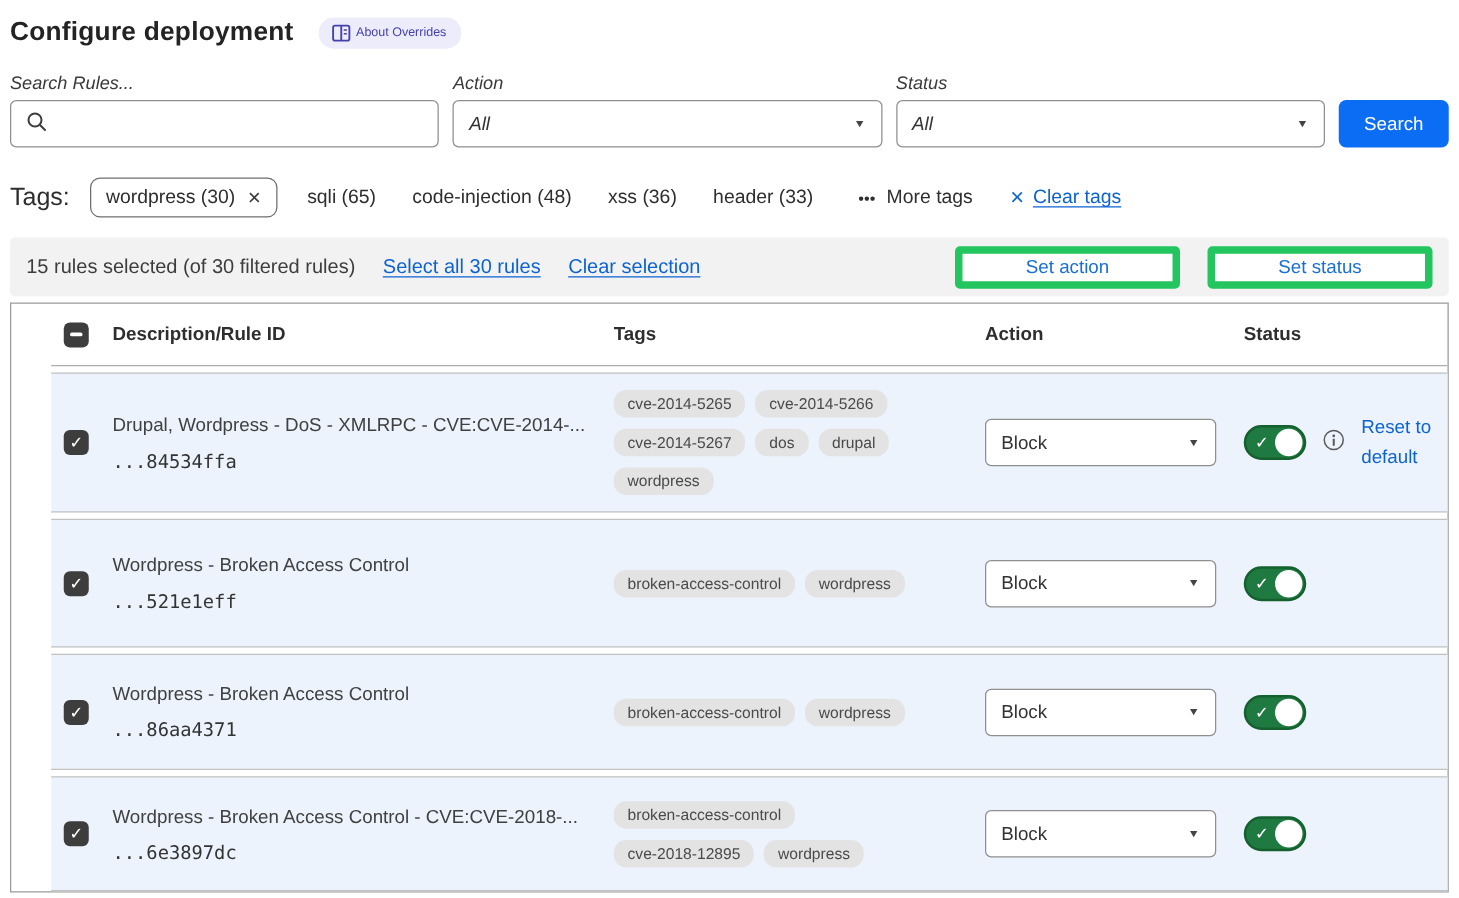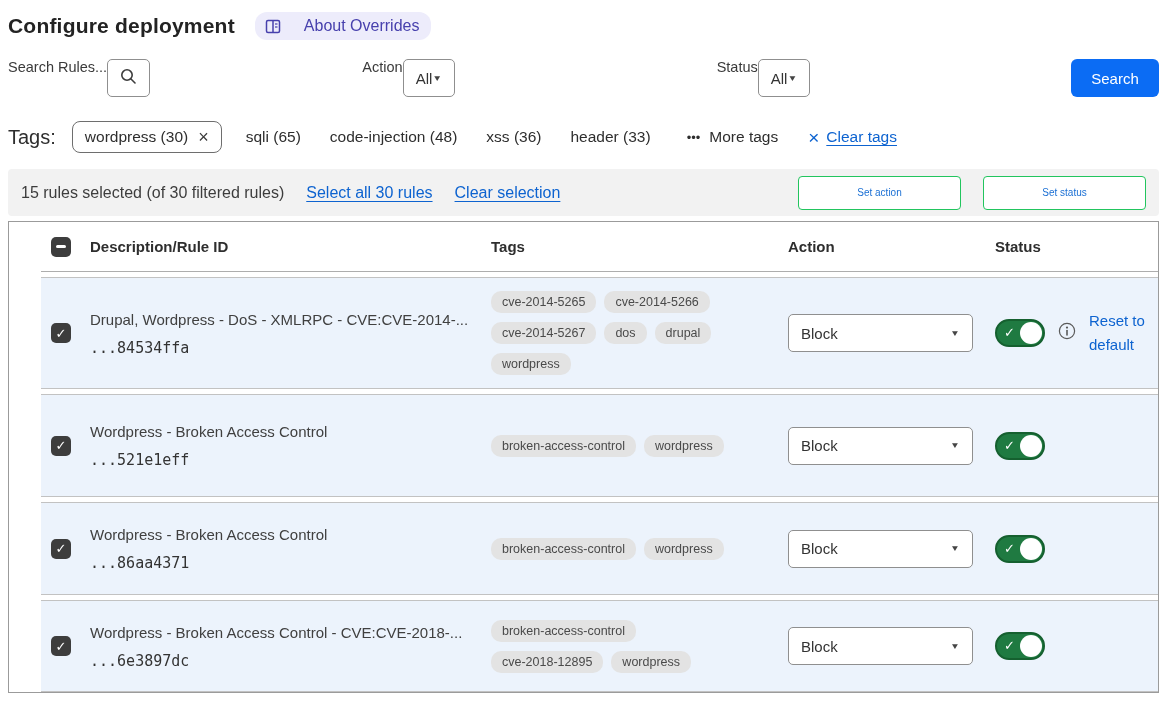--- a/index.html
+++ b/index.html
@@ -3,27 +3,27 @@
 <meta charset="utf-8">
 <style>
   * { margin:0; padding:0; box-sizing:border-box; }
   html,body { width:1167px; height:718px; overflow:hidden; background:#fff;
     font-family:"Liberation Sans","DejaVu Sans",sans-serif; color:#333; }
   .page { padding:10px 8px 0 8px; }
 
   
   .title-row { display:flex; align-items:center; gap:20px; height:32px; }
   .page-title { font-size:21px; font-weight:700; color:#232323; letter-spacing:.2px; }
-  .badge { display:inline-flex; align-items:center; gap:23px; background:#edecfb; color:#4740ad;
-    font-size:16px; padding:5px 12px 5px 10px; border-radius:12px; cursor:pointer; }
+  .badge { display:inline-flex; align-items:center; gap:4px; background:#edecfb; color:#4740ad;
+    font-size:10px; padding:5px 12px 5px 10px; border-radius:12px; cursor:pointer; }
   .badge svg { display:block; }
 
   
   .filters { display:flex; gap:11px; margin-top:17px; align-items:flex-end; }
-  .fgroup { flex:1 1 0; display:flex; flex-direction:row; }
+  .fgroup { flex:1 1 0; display:flex; flex-direction:column;font-style:italic; }
   .flabel { font-size:14.5px; color:#3a3a3a; margin-bottom:5px; }
   .control { height:38px; border:1px solid #8f8f8f; border-radius:5px; background:#fff;
     display:flex; align-items:center; padding:0 12px; font-size:15px; color:#333; }
   .search-box { gap:8px; cursor:text; }
   .selectbox { justify-content:space-between; cursor:pointer; }
   .caret { font-size:10px; color:#444; transform:scaleY(.85); }
   .search-btn { flex:0 0 88px; height:38px; background:#0b6cf4; color:#fff; border:none;
     border-radius:6px; font-size:15px; font-family:inherit; cursor:pointer; }
 
   
@@ -38,22 +38,22 @@
   .clear-tags { display:inline-flex; align-items:center; gap:7px; color:#0d63d0; cursor:pointer; }
   .clear-tags .xmark { color:#0d63d0; font-size:19px; }
   .underl { text-decoration:underline; text-underline-offset:3px; }
 
   
   .selbar { margin-top:14px; height:47px; background:#f2f2f2; border-radius:4px;
     display:flex; align-items:center; padding:0 13px; gap:22px; }
   .sel-summary { font-size:16px; color:#3d3d3d; }
   .blink { color:#0d63d0; font-size:16px; text-decoration:underline; text-underline-offset:3px; cursor:pointer; }
   .sel-spacer { flex:1; }
-  .outline-btn { width:163px; height:34px; background:#fff; border:1px solid #22c55e; border-radius:4px;
-    color:#1a6fd4; font-size:10px; font-family:inherit; cursor:pointer; }
+  .outline-btn { width:180px; height:34px; background:#fff; border:6px solid #22c55e; border-radius:4px;
+    color:#1a6fd4; font-size:15px; font-family:inherit; cursor:pointer; }
 
   
   .rtable { margin-top:5px; border:1px solid #9b9b9b; background:#fff;padding-left:32px; }
   .grid { display:grid; grid-template-columns:49px 401px 297px 207px 1fr; align-items:center; }
   .thead { height:50px; border-bottom:1px solid #adadad; }
   .th { font-size:15px; font-weight:700; color:#2e2e2e; }
   .cell-check { padding-left:10px; display:flex; align-items:center; }
   .trow { background:#ecf3fc; border-top:1px solid #c2c2c2; border-bottom:1px solid #c2c2c2; margin-top:5px; }
   .r0 { min-height:112px; } .r1 { min-height:103px; } .r2 { min-height:93px; } .r3 { min-height:92px; }
 

